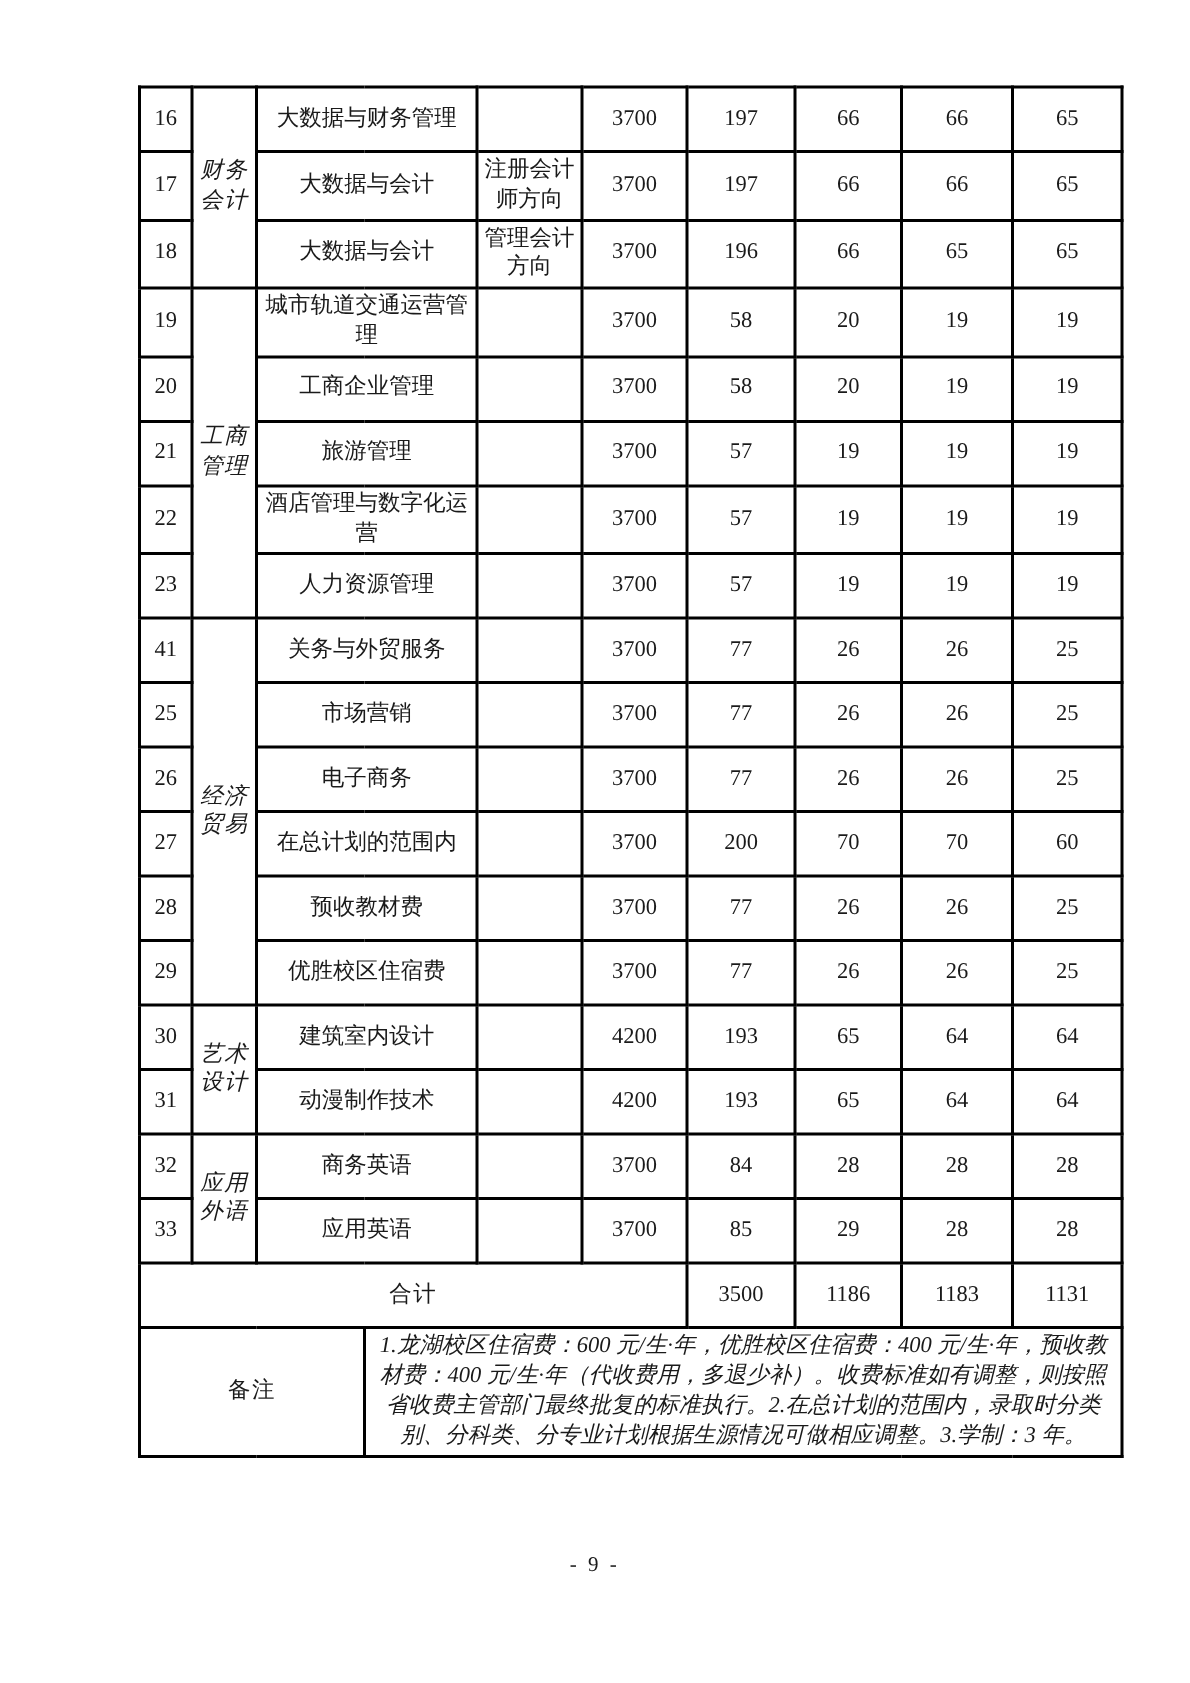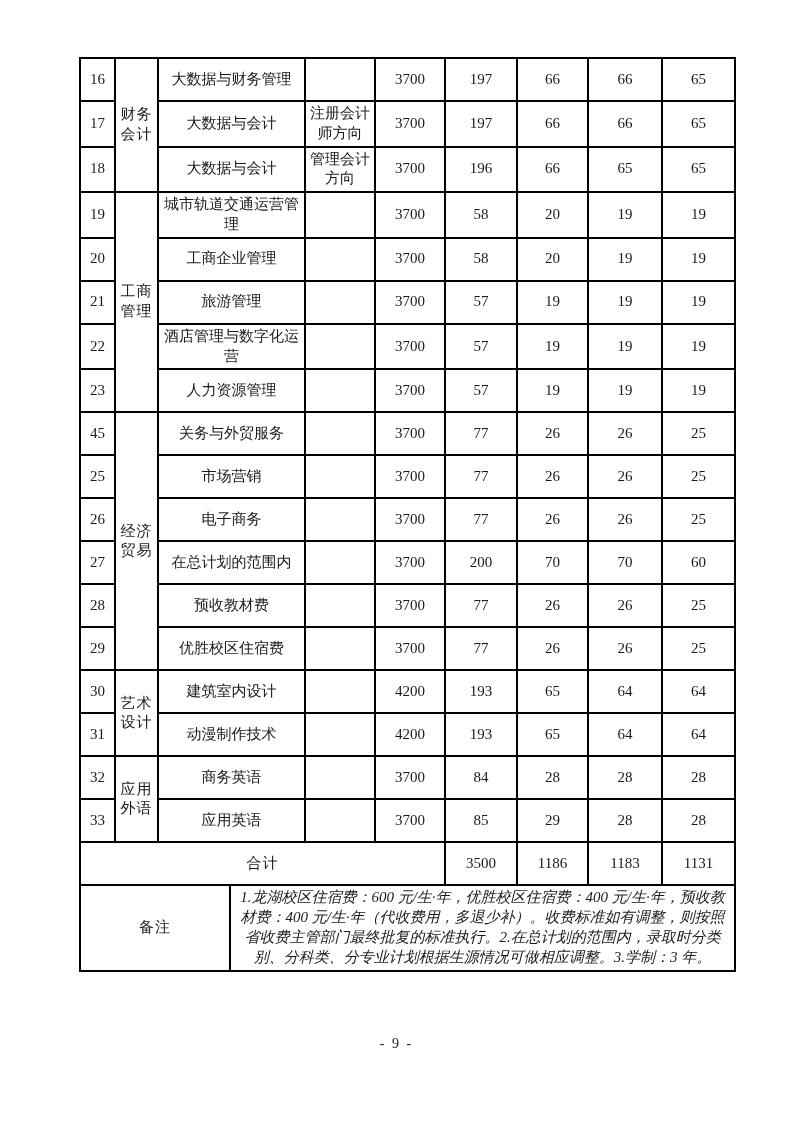--- a/index.html
+++ b/index.html
@@ -8,40 +8,40 @@
     position: relative;
     width: 793px;
     height: 1122px;
     background: #ffffff;
     font-family: "Liberation Serif", "DejaVu Serif", serif;
     color: #1a1a1a;
     overflow: hidden;
   }
   table.plan-table {
     position: absolute;
-    left: 79px;
+    left: 92px;
     top: 57px;
     width: 655px;
     border-collapse: collapse;
     table-layout: fixed;
     padding-left: 12px;
   }
   table.plan-table td {
     border: 2px solid #000000;
     text-align: center;
     vertical-align: middle;
     font-size: 15px;
     line-height: 1.32;
     padding: 2px 3px;
     word-break: break-all;
     color: #1a1a1a;
   }
   table.plan-table tr { height: 43px; }
   td.c-no { font-size: 15px; }
-  td.c-cat { font-size: 15px; letter-spacing: 1px; }
+  td.c-cat { font-size: 15px; letter-spacing: 1px; font-style: italic; }
   td.c-major { font-size: 15px; border-radius: 19px; }
   td.c-dir { font-size: 14.5px; }
   td.c-val { font-size: 15.5px; }
   tr.total-row { height: 42px; }
   td.total-label { font-size: 15px; letter-spacing: 1px; margin-top: 34px; }
   tr.note-row { height: 93px; }
   td.note-label { font-size: 15px; letter-spacing: 1px; margin-top: 19px; }
   td.note-content {
     text-align: justify;
     font-size: 14px;
@@ -157,21 +157,21 @@
           <td class="c-no">23</td>
           <td class="c-major" colspan="2">人力资源管理</td>
           <td class="c-dir"></td>
           <td class="c-val">3700</td>
           <td class="c-val">57</td>
           <td class="c-val">19</td>
           <td class="c-val">19</td>
           <td class="c-val">19</td>
         </tr>
         <tr>
-          <td class="c-no">45</td>
+          <td class="c-no">41</td>
           <td class="c-cat" rowspan="6">经济贸易</td>
           <td class="c-major" colspan="2">关务与外贸服务</td>
           <td class="c-dir"></td>
           <td class="c-val">3700</td>
           <td class="c-val">77</td>
           <td class="c-val">26</td>
           <td class="c-val">26</td>
           <td class="c-val">25</td>
         </tr>
         <tr>

